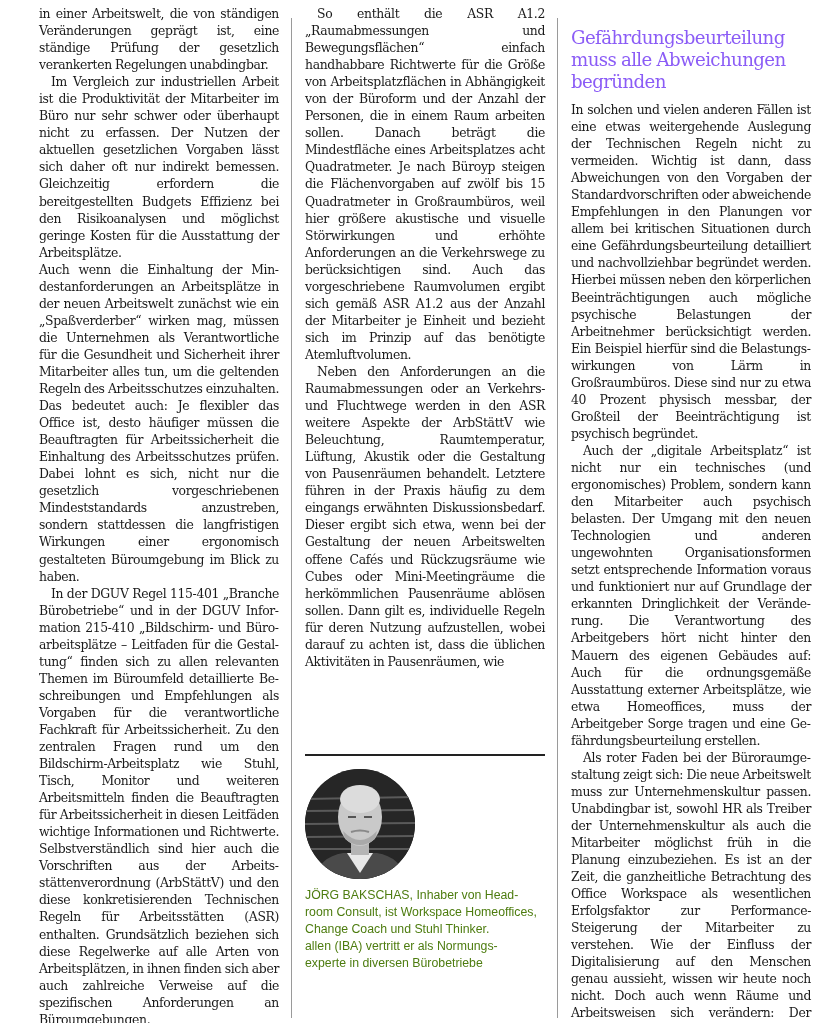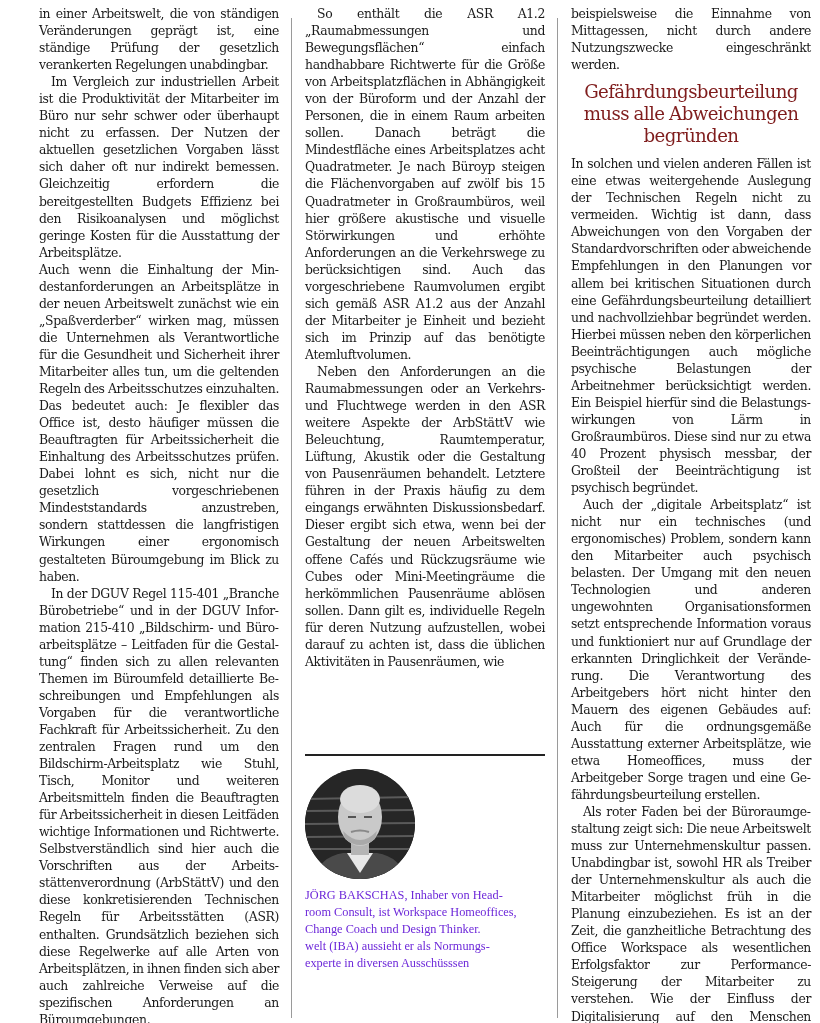--- a/index.html
+++ b/index.html
@@ -7,43 +7,42 @@
   .page { position: absolute; left: 12px; top: 0; width: 820px; height: 1023px; }
   .col { position: absolute; top: 5px; font-family: "DejaVu Serif", serif; font-size: 12.4px; line-height: 17.05px; text-align: justify; letter-spacing: -0.35px; word-spacing: -0.5px; hyphens: manual; }
   .col1 { left: 27px; width: 240px; }
   .col2 { left: 293px; width: 240px; }
   .col3 { left: 559px; width: 240px; }
   .divider { position: absolute; width: 1px; background: #9a9a9a; }
   .div1 { left: 279px; top: 18px; height: 1000px; }
   .div2 { left: 545px; top: 18px; height: 1000px; }
   p { margin: 0; }
   p.indent { text-indent: 12px; }
-  h2 { font-family: "DejaVu Serif", serif; font-weight: normal; font-size: 18.2px; line-height: 22px; margin: 8px 0 8px 0; letter-spacing: -0.6px; text-align: center; color: #7f1d1d; }
+  h2 { font-family: "DejaVu Serif", serif; font-weight: normal; font-size: 18.2px; line-height: 22px; margin: 22px 0 8px 0; letter-spacing: -0.6px; text-align: left; color: #8b5cf6; }
   .bio-rule { position: absolute; left: 293px; top: 754px; width: 240px; height: 2px; background: #222; }
   .avatar { position: absolute; left: 293px; top: 769px; width: 110px; height: 110px; border-radius: 50%; overflow: hidden; background: #2b2b2b; }
-  .bio { position: absolute; left: 293px; top: 887px; width: 240px; font-family: Liberation Serif, serif; font-size: 12.3px; line-height: 16.9px; color: #6d28d9; letter-spacing: 0px; }
+  .bio { position: absolute; left: 293px; top: 887px; width: 240px; font-family: Liberation Sans, sans-serif; font-size: 12.3px; line-height: 16.9px; color: #4d7c0f; letter-spacing: 0px; }
 </style>
 </head>
 <body>
 
 <div class="page">
   <div class="col col1">
       <p><span>in einer Arbeitswelt, die von ständigen Veränderungen geprägt ist, eine ständige Prüfung der gesetzlich verankerten Rege­lungen unabdingbar.</span></p>
       <p class="indent"><span>Im Vergleich zur industriellen Arbeit ist die Produktivität der Mitarbeiter im Büro nur sehr schwer oder überhaupt nicht zu erfassen. Der Nutzen der aktuellen gesetzlichen Vorgaben lässt sich daher oft nur indirekt bemessen. Gleichzeitig erfordern die bereitgestellten Budgets Ef­fizienz bei den Risikoanalysen und mög­lichst geringe Kosten für die Ausstattung der Arbeitsplätze.</span></p>
       <p><span>Auch wenn die Einhaltung der Min­destanforderungen an Arbeitsplätze in der neuen Arbeitswelt zunächst wie ein „Spaßverderber“ wirken mag, müssen die Unternehmen als Verantwortliche für die Gesundheit und Sicherheit ihrer Mitarbeiter alles tun, um die geltenden Regeln des Arbeitsschutzes einzuhalten. Das bedeutet auch: Je flexibler das Office ist, desto häufiger müssen die Beauftrag­ten für Arbeitssicherheit die Einhaltung des Arbeitsschutzes prüfen. Dabei lohnt es sich, nicht nur die gesetzlich vorge­schriebenen Mindeststandards anzustre­ben, sondern stattdessen die langfristigen Wirkungen einer ergonomisch gestalteten Büroumgebung im Blick zu haben.</span></p>
       <p class="indent"><span>In der DGUV Regel 115-401 „Branche Bürobetriebe“ und in der DGUV Infor­mation 215-410 „Bildschirm- und Büro­arbeitsplätze – Leitfaden für die Gestal­tung“ finden sich zu allen relevanten Themen im Büroumfeld detaillierte Be­schreibungen und Empfehlungen als Vor­gaben für die verantwortliche Fachkraft für Arbeitssicherheit. Zu den zentralen Fragen rund um den Bildschirm-Arbeits­platz wie Stuhl, Tisch, Monitor und wei­teren Arbeitsmitteln finden die Beauf­tragten für Arbeitssicherheit in diesen Leitfäden wichtige Informationen und Richtwerte. Selbstverständlich sind hier auch die Vorschriften aus der Arbeits­stättenverordnung (ArbStättV) und den diese konkretisierenden Technischen Re­geln für Arbeitsstätten (ASR) enthalten. Grundsätzlich beziehen sich diese Regel­werke auf alle Arten von Arbeitsplätzen, in ihnen finden sich aber auch zahlreiche Verweise auf die spezifischen Anforde­rungen an Büroumgebungen.</span></p>
     </div>
   <div class="divider div1"></div>
   <div class="col col2">
       <p class="indent"><span>So enthält die ASR A1.2 „Raumabmes­sungen und Bewegungsflächen“ einfach handhabbare Richtwerte für die Größe von Arbeitsplatzflächen in Abhängigkeit von der Büroform und der Anzahl der Personen, die in einem Raum arbeiten sollen. Danach beträgt die Mindestfläche eines Arbeitsplatzes acht Quadratmeter. Je nach Büroyp steigen die Flächenvor­gaben auf zwölf bis 15 Quadratmeter in Großraumbüros, weil hier größere akus­tische und visuelle Störwirkungen und erhöhte Anforderungen an die Verkehrs­wege zu berücksichtigen sind. Auch das vorgeschriebene Raumvolumen ergibt sich gemäß ASR A1.2 aus der Anzahl der Mitarbeiter je Einheit und bezieht sich im Prinzip auf das benötigte Atemluft­volumen.</span></p>
       <p class="indent"><span>Neben den Anforderungen an die Raumabmessungen oder an Verkehrs- und Fluchtwege werden in den ASR wei­tere Aspekte der ArbStättV wie Beleuch­tung, Raumtemperatur, Lüftung, Akustik oder die Gestaltung von Pausenräumen behandelt. Letztere führen in der Pra­xis häufig zu dem eingangs erwähnten Diskussionsbedarf. Dieser ergibt sich etwa, wenn bei der Gestaltung der neu­en Arbeitswelten offene Cafés und Rück­zugsräume wie Cubes oder Mini-Meeting­räume die herkömmlichen Pausenräume ablösen sollen. Dann gilt es, individuelle Regeln für deren Nutzung aufzustellen, wobei darauf zu achten ist, dass die üb­lichen Aktivitäten in Pausenräumen, wie</span></p>
     </div>
   <div class="divider div2"></div>
   <div class="col col3">
-      <p><span>beispielsweise die Einnahme von Mittag­essen, nicht durch andere Nutzungszwe­cke eingeschränkt werden.</span></p>
       <h2><span>Gefährdungsbeurteilung muss alle Abweichungen begründen</span></h2>
       <p><span>In solchen und vielen anderen Fällen ist eine etwas weitergehende Auslegung der Technischen Regeln nicht zu vermeiden. Wichtig ist dann, dass Abweichungen von den Vorgaben der Standardvorschriften oder abweichende Empfehlungen in den Planungen vor allem bei kritischen Situ­ationen durch eine Gefährdungsbeurtei­lung detailliert und nachvollziehbar be­gründet werden. Hierbei müssen neben den körperlichen Beeinträchtigungen auch mögliche psychische Belastungen der Arbeitnehmer berücksichtigt werden. Ein Beispiel hierfür sind die Belastungs­wirkungen von Lärm in Großraumbüros. Diese sind nur zu etwa 40 Prozent phy­sisch messbar, der Großteil der Beein­trächtigung ist psychisch begründet.</span></p>
       <p class="indent"><span>Auch der „digitale Arbeitsplatz“ ist nicht nur ein technisches (und ergonomi­sches) Problem, sondern kann den Mitar­beiter auch psychisch belasten. Der Um­gang mit den neuen Technologien und anderen ungewohnten Organisationsfor­men setzt entsprechende Information vo­raus und funktioniert nur auf Grundlage der erkannten Dringlichkeit der Verände­rung. Die Verantwortung des Arbeitgebers hört nicht hinter den Mauern des eigenen Gebäudes auf: Auch für die ordnungs­gemäße Ausstattung externer Arbeits­plätze, wie etwa Homeoffices, muss der Arbeitgeber Sorge tragen und eine Ge­fährdungsbeurteilung erstellen.</span></p>
       <p class="indent"><span>Als roter Faden bei der Büroraumge­staltung zeigt sich: Die neue Arbeitswelt muss zur Unternehmenskultur passen. Unabdingbar ist, sowohl HR als Treiber der Unternehmenskultur als auch die Mit­arbeiter möglichst früh in die Planung einzubeziehen. Es ist an der Zeit, die ganzheitliche Betrachtung des Office Workspace als wesentlichen Erfolgsfaktor zur Performance-Steigerung der Mitarbei­ter zu verstehen. Wie der Einfluss der Digitalisierung auf den Menschen genau aussieht, wissen wir heute noch nicht. Doch auch wenn Räume und Arbeitswei­sen sich verändern: Der Mitarbeiter, sein Wohlergehen und seine Leistungsfähig­keit sollten das Zentrum aller Überlegun­gen bilden.</span></p>
     </div>
 
   <div class="bio-rule"></div>
   <div class="avatar" title="Portrait Jörg Bakschas">
     <svg width="110" height="110" viewBox="0 0 110 110">
       <rect width="110" height="110" fill="#262626"></rect>
@@ -61,17 +60,17 @@
       <ellipse cx="55" cy="30" rx="20" ry="14" fill="#dcdcdc"></ellipse>
       <rect x="43" y="47" width="8" height="2" fill="#555"></rect>
       <rect x="59" y="47" width="8" height="2" fill="#555"></rect>
       <path d="M46 63 Q55 60 64 63" stroke="#888" stroke-width="2" fill="none"></path>
       <path d="M38 62 Q55 80 72 62 L70 70 Q55 82 40 70 Z" fill="#a9a9a9"></path>
     </svg>
   </div>
   <div class="bio">
     <div>JÖRG BAKSCHAS, Inhaber von Head-</div>
     <div>room Consult, ist Workspace Homeoffices,</div>
-    <div>Change Coach und Design Thinker.</div>
-    <div>welt (IBA) aussieht er als Normungs-</div>
-    <div>experte in diversen Ausschüsssen</div>
+    <div>Change Coach und Stuhl Thinker.</div>
+    <div>allen (IBA) vertritt er als Normungs-</div>
+    <div>experte in diversen Bürobetriebe</div>
   </div>
 </div>
 
 </body></html>

